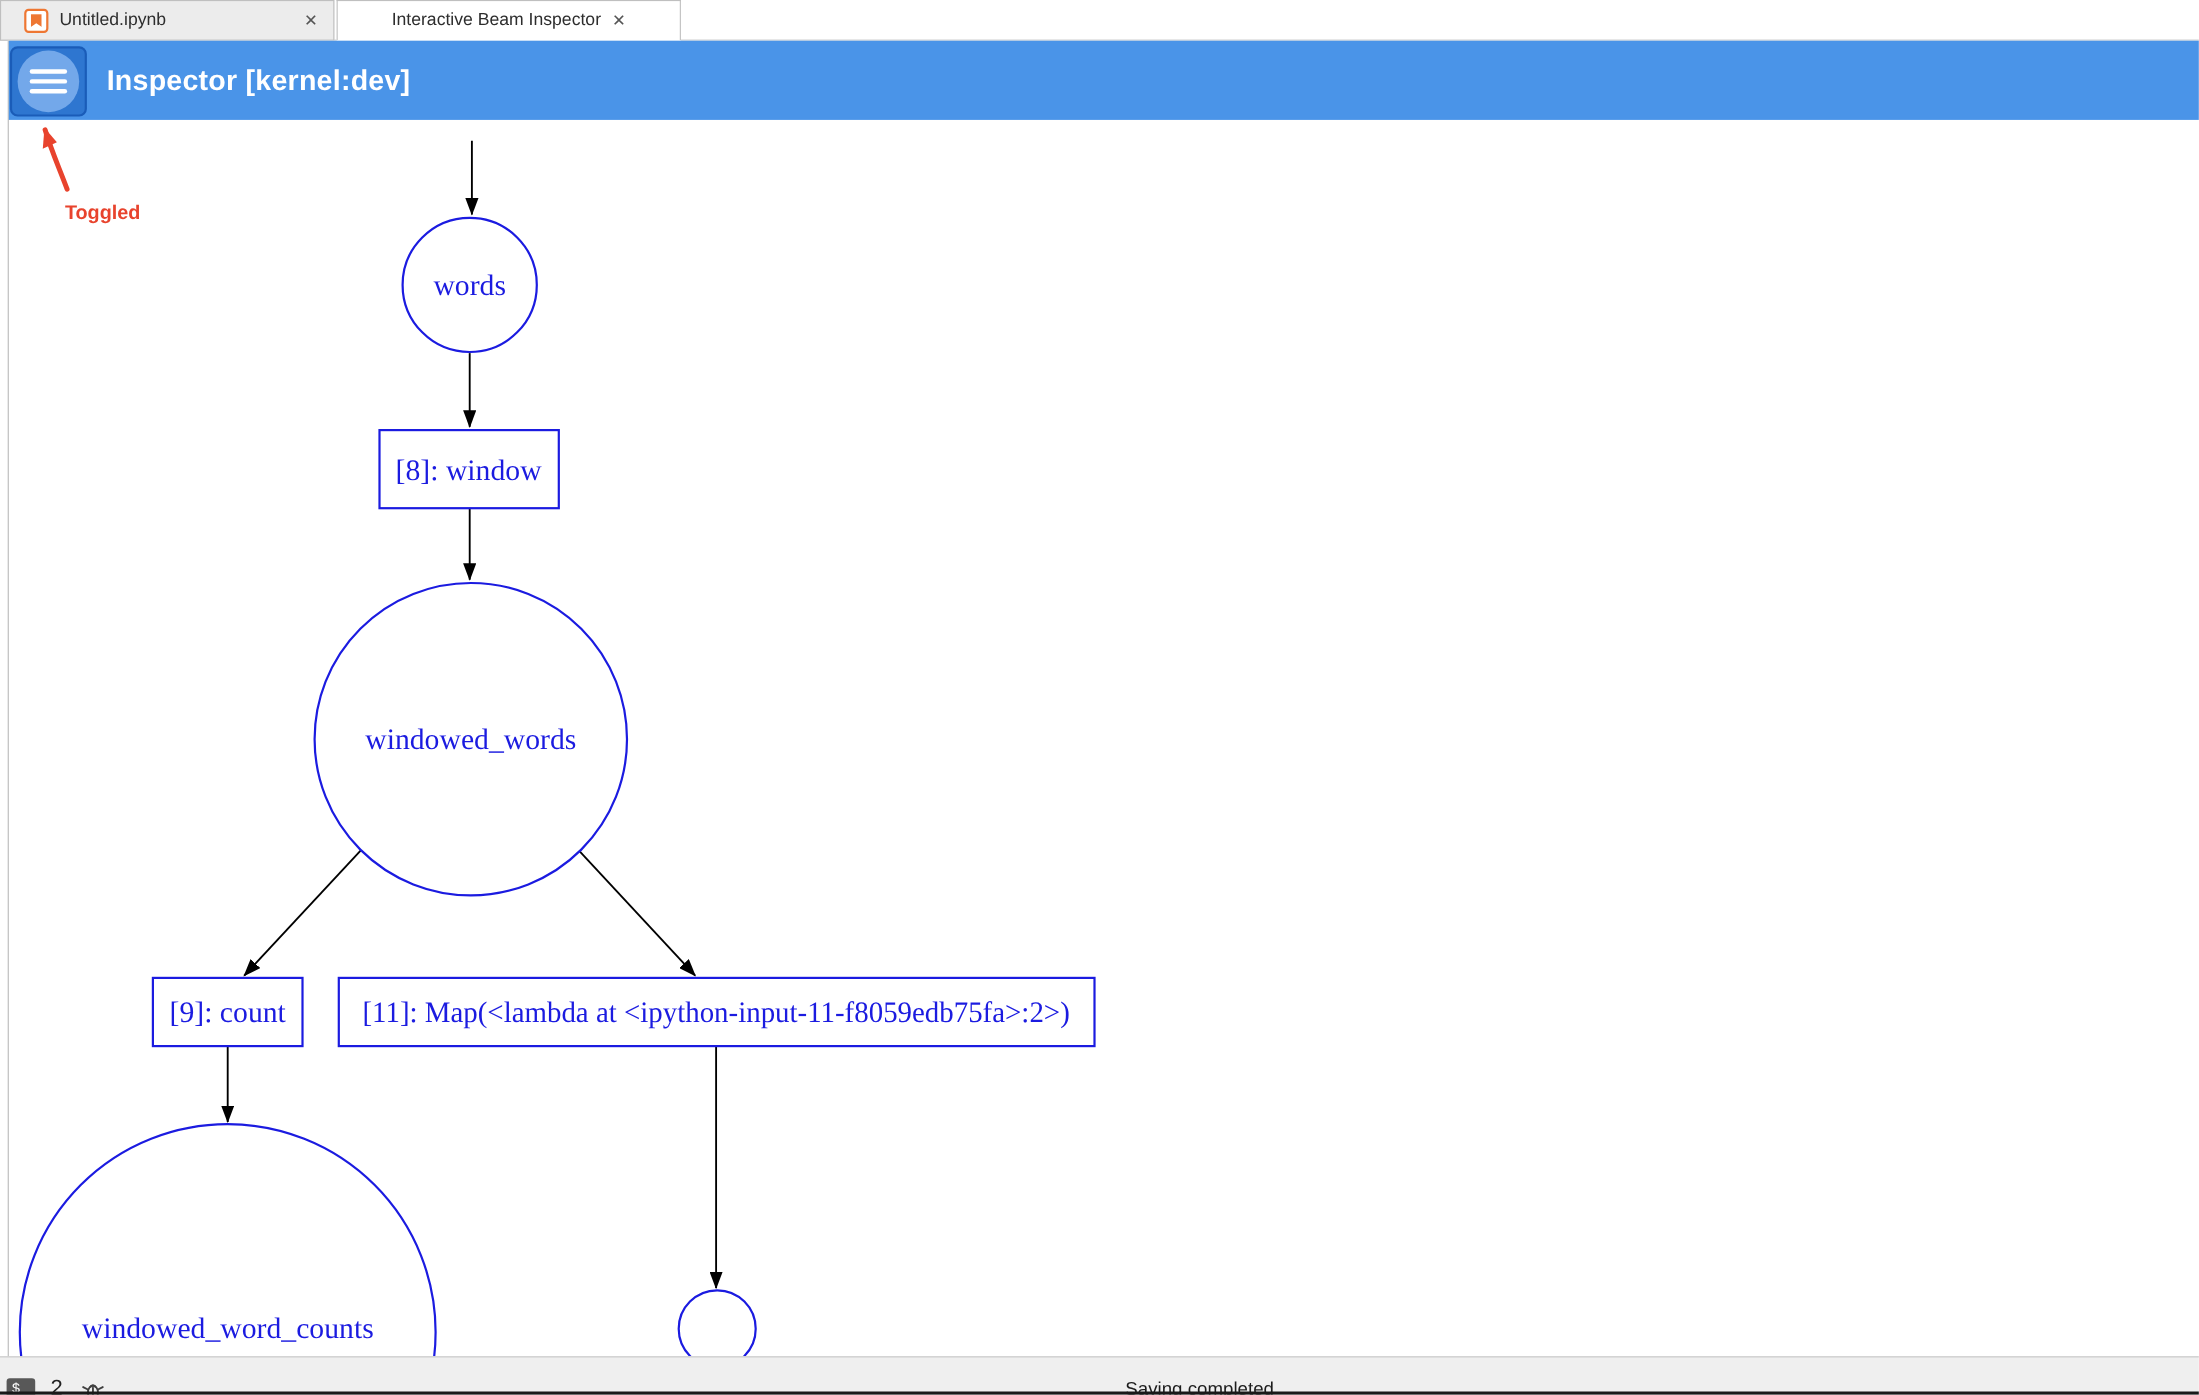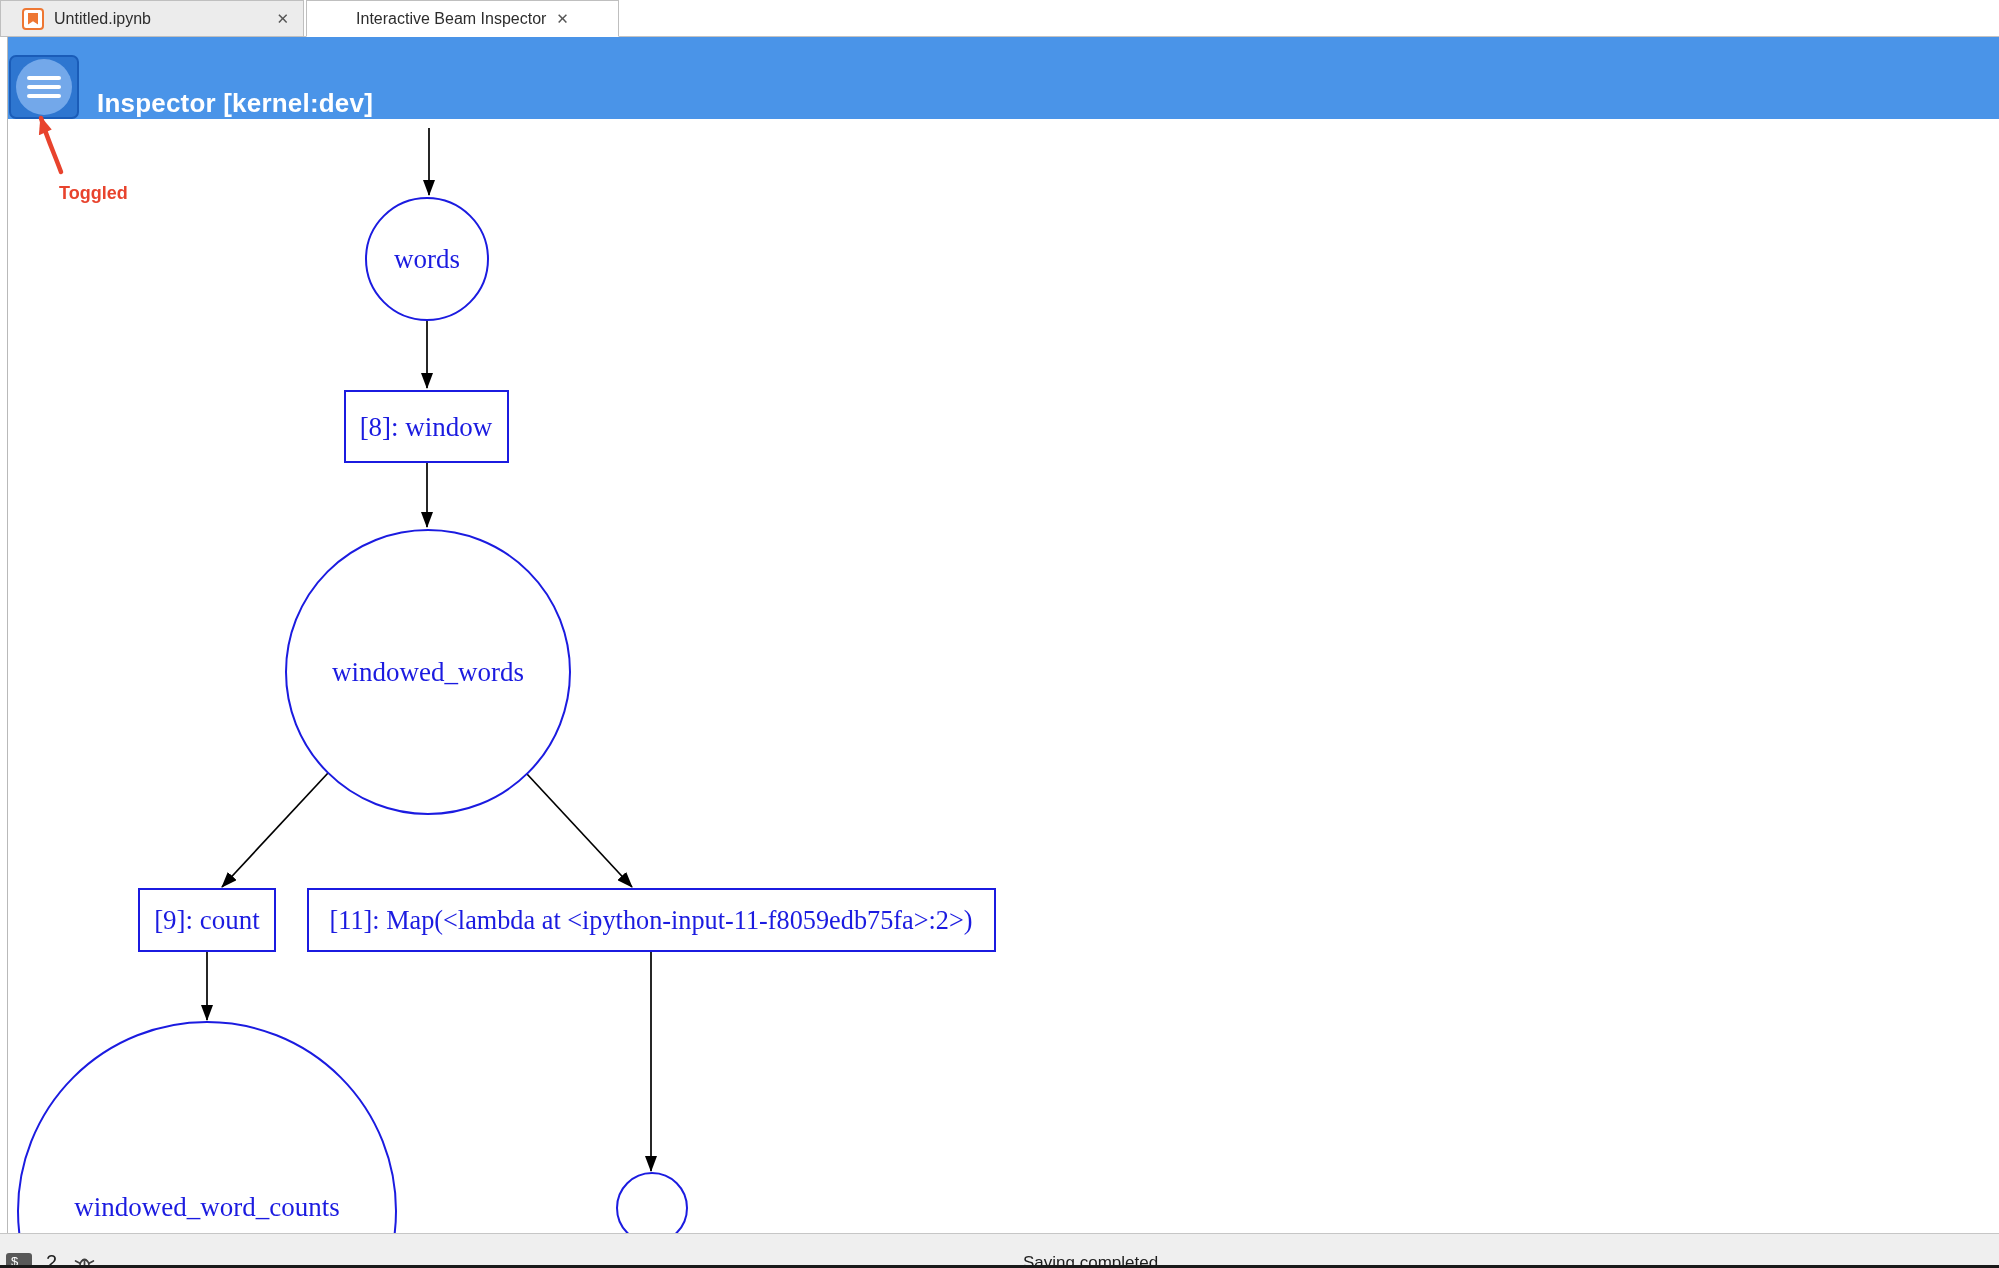--- a/index.html
+++ b/index.html
@@ -18,21 +18,21 @@
   .tab.inactive .close { position:absolute; right:14px; }
   .nbicon { width:22px; height:22px; border:2px solid #ee7733; border-radius:4px;
             background:#fff; margin-right:10px; position:relative; flex:0 0 auto; }
   .nbicon:before { content:""; position:absolute; left:4px; top:3px; width:10px; height:12px;
             background:#ee7733;
             clip-path:polygon(0 0,100% 0,100% 100%,50% 72%,0 100%); }
 
   
   .content { position:absolute; top:37px; left:7px; right:0; bottom:35px;
              border-left:1px solid #b9b9b9; background:#fff; }
-  .blue-header { height:82px; background:#4a94e8; display:flex; align-items:flex-end; }
+  .blue-header { height:72px; background:#4a94e8; display:flex; align-items:center; }
   .menu-btn { width:70px; height:64px; margin:1px 0 0 1px; border:2px solid #1a5cb8;
               border-radius:7px; background:#2e76d0; position:relative; cursor:pointer;
               flex:0 0 auto; }
   .menu-btn .circ { position:absolute; left:50%; top:50%; transform:translate(-50%,-50%);
               width:56px; height:56px; border-radius:50%; background:#73a8ea; }
   .menu-btn .bars { position:absolute; left:50%; top:50%; transform:translate(-50%,-50%);
               width:34px; height:22px; }
   .menu-btn .bars span { display:block; height:4px; border-radius:2px; background:#fff;
               margin-bottom:5px; }
   .menu-btn .bars span:last-child { margin-bottom:0; }

